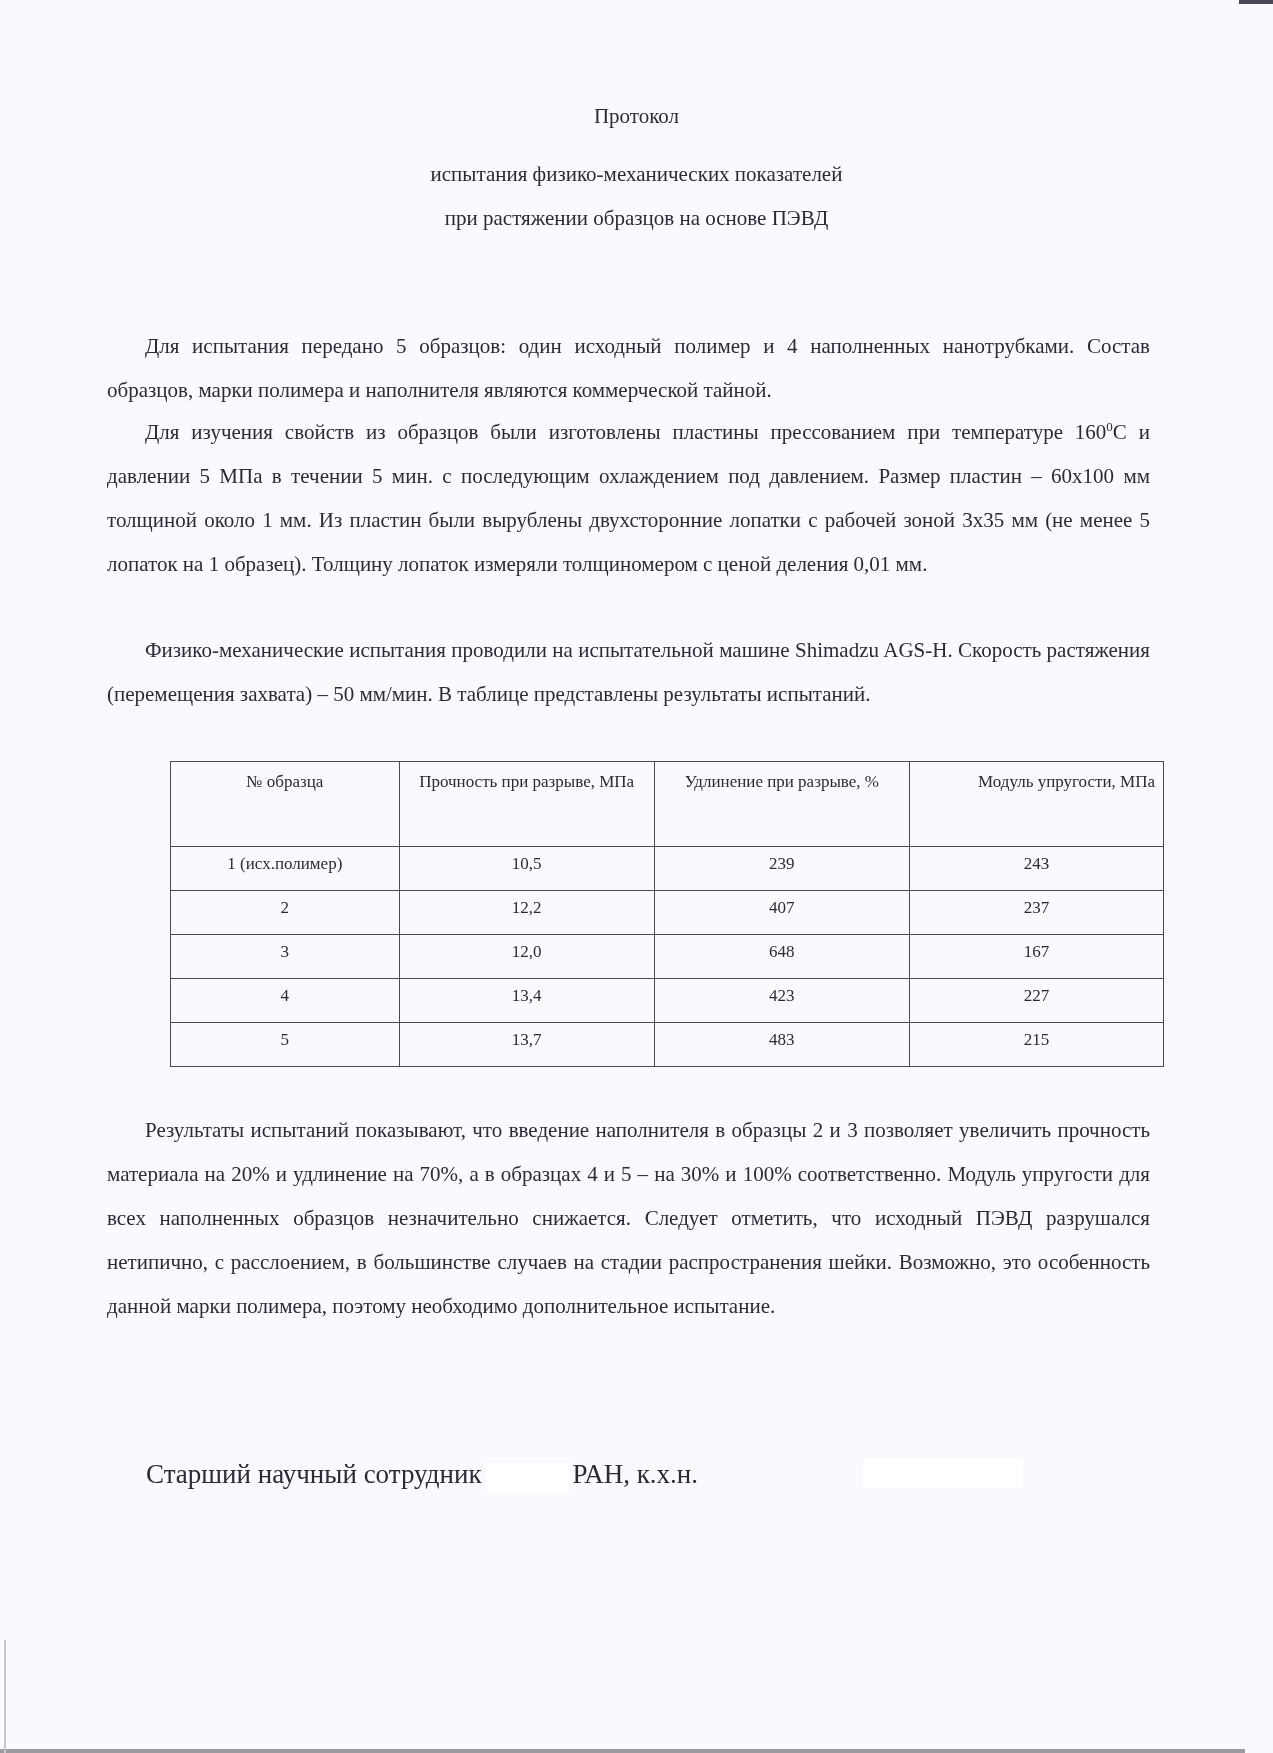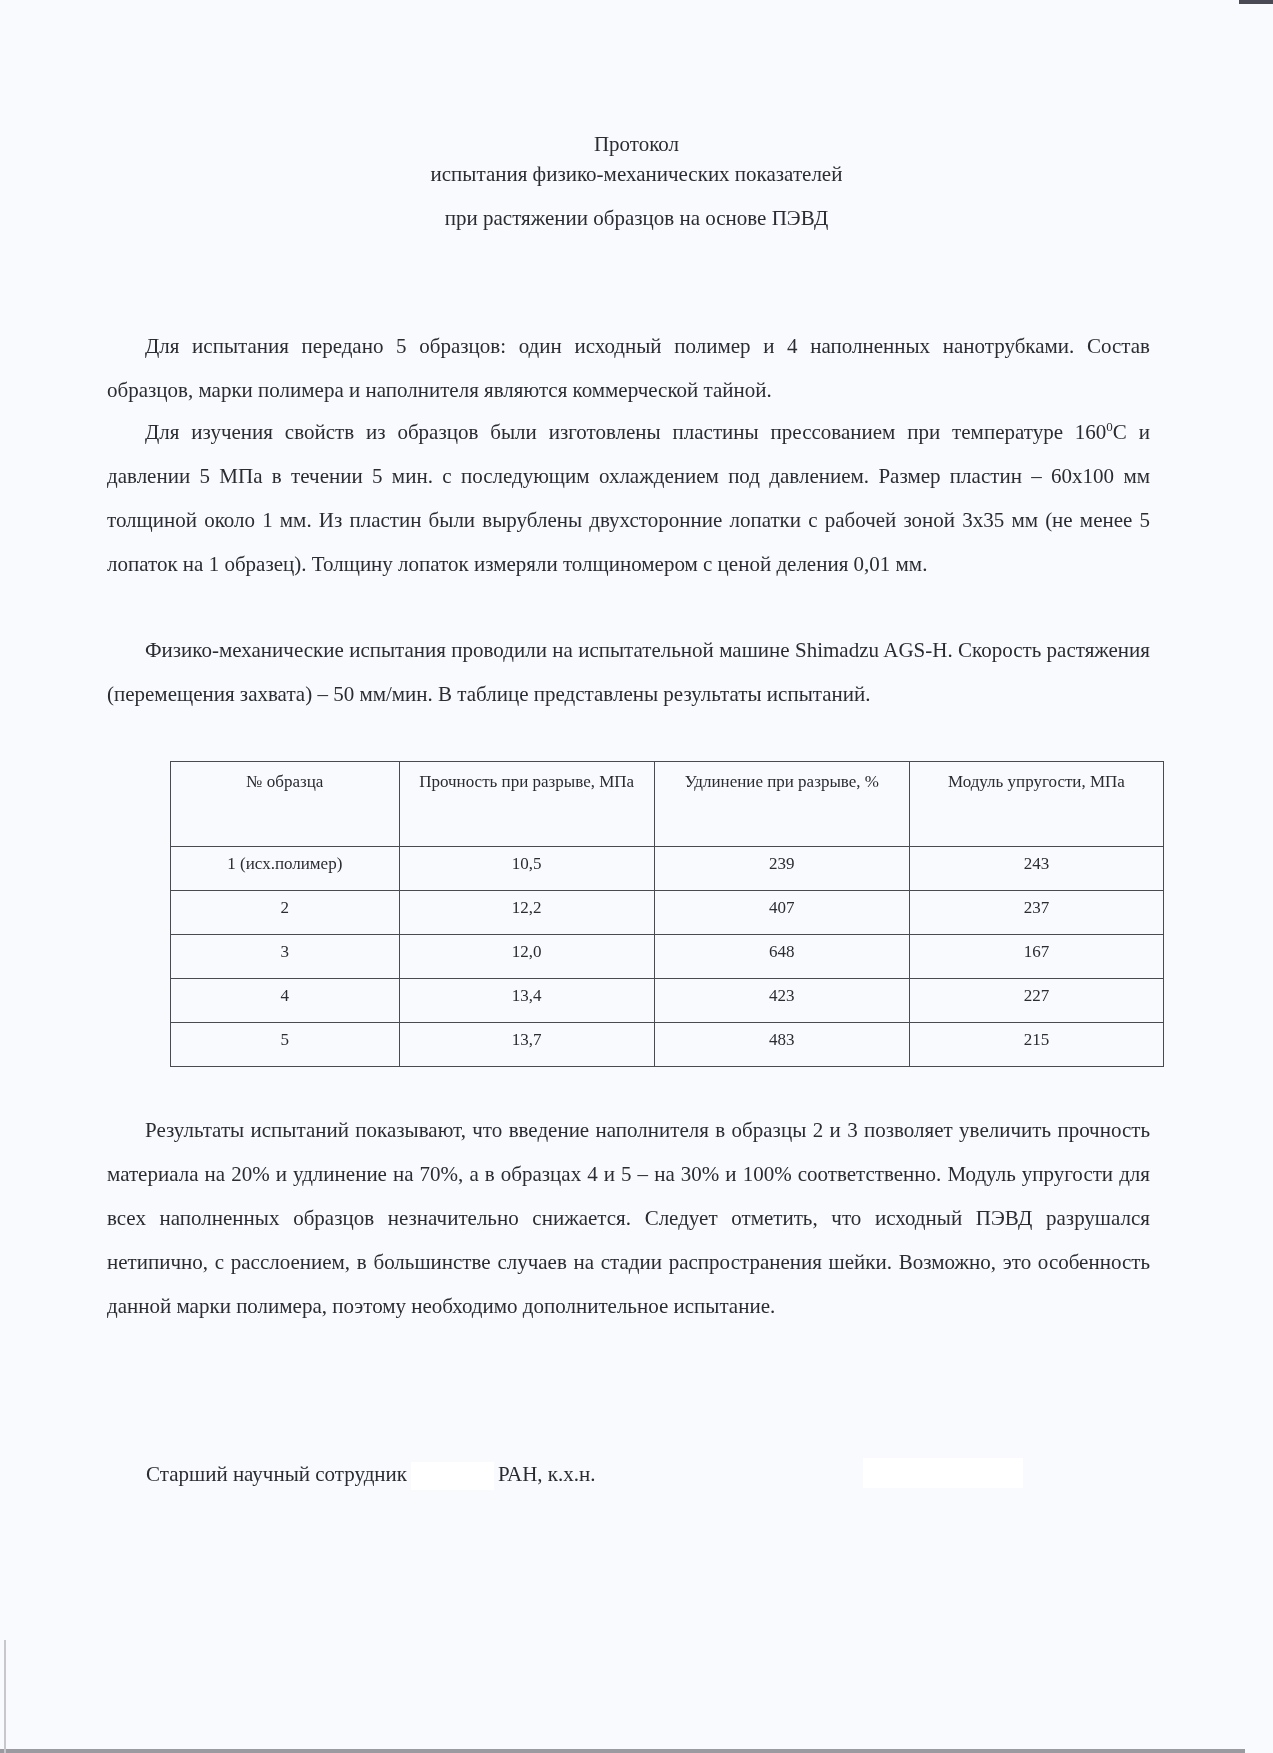--- a/index.html
+++ b/index.html
@@ -92,21 +92,21 @@
     padding: 0 8px;
   }
   table.results td {
     height: 43px;
     line-height: 34px;
   }
   .signature {
     position: absolute;
     left: 146px;
     top: 1460px;
-    font-size: 21px;
+    font-size: 27px;
     line-height: 28px;
     white-space: nowrap;
   }
   .redacted {
     display: inline-block;
     background: #ffffff;
     vertical-align: middle;
   }
   .redact-inline {
     width: 83px;
@@ -123,21 +123,21 @@
   }
 </style>
 </head>
 <body>
 
 <div class="page">
   <div class="scan-edge-right"></div>
   <div class="scan-edge-bottom"></div>
   <div class="scan-edge-left"></div>
 
-  <div class="title-line" style="top:132px;">Протокол</div>
+  <div class="title-line" style="top:104px;">Протокол</div>
   <div class="title-line" style="top:206px;">при растяжении образцов на основе ПЭВД</div>
   <div class="title-line" style="top:162px;">испытания физико-механических показателей</div>
 
   <p class="para" style="top:324px;">Для испытания передано 5 образцов:  один исходный полимер и 4 наполненных нанотрубками. Состав образцов, марки полимера и наполнителя являются коммерческой тайной.</p>
 
   <p class="para" style="top:410px;"><span>Для изучения свойств из образцов были изготовлены пластины прессованием при температуре 160</span><sup>0</sup><span>С и давлении 5 МПа в течении 5 мин. с последующим охлаждением под давлением. Размер пластин – 60х100 мм толщиной около 1 мм. Из пластин были вырублены двухсторонние лопатки с рабочей зоной 3х35 мм (не менее 5 лопаток на 1 образец). Толщину лопаток измеряли толщиномером с ценой деления 0,01 мм.</span></p>
 
   <p class="para" style="top:628px;">Физико-механические испытания проводили на испытательной машине Shimadzu AGS-H. Скорость растяжения (перемещения захвата) – 50 мм/мин. В таблице представлены результаты испытаний.</p>
 
   <table class="results">
@@ -145,21 +145,21 @@
       <tr>
         <th style="width:22.4%;">
             <span class="hdr">№ образца</span>
           </th>
         <th style="width:25%;">
             <span class="hdr">Прочность при разрыве, МПа</span>
           </th>
         <th style="width:25%;">
             <span class="hdr">Удлинение при разрыве, %</span>
           </th>
-        <th style="width:24.9%;">
+        <th style="width:24.9%;text-align:right;">
             <span class="hdr">Модуль упругости, МПа</span>
           </th>
       </tr>
     </thead>
     <tbody>
       <tr>
         <td>1 (исх.полимер)</td>
         <td>10,5</td>
         <td>239</td>
         <td>243</td>

